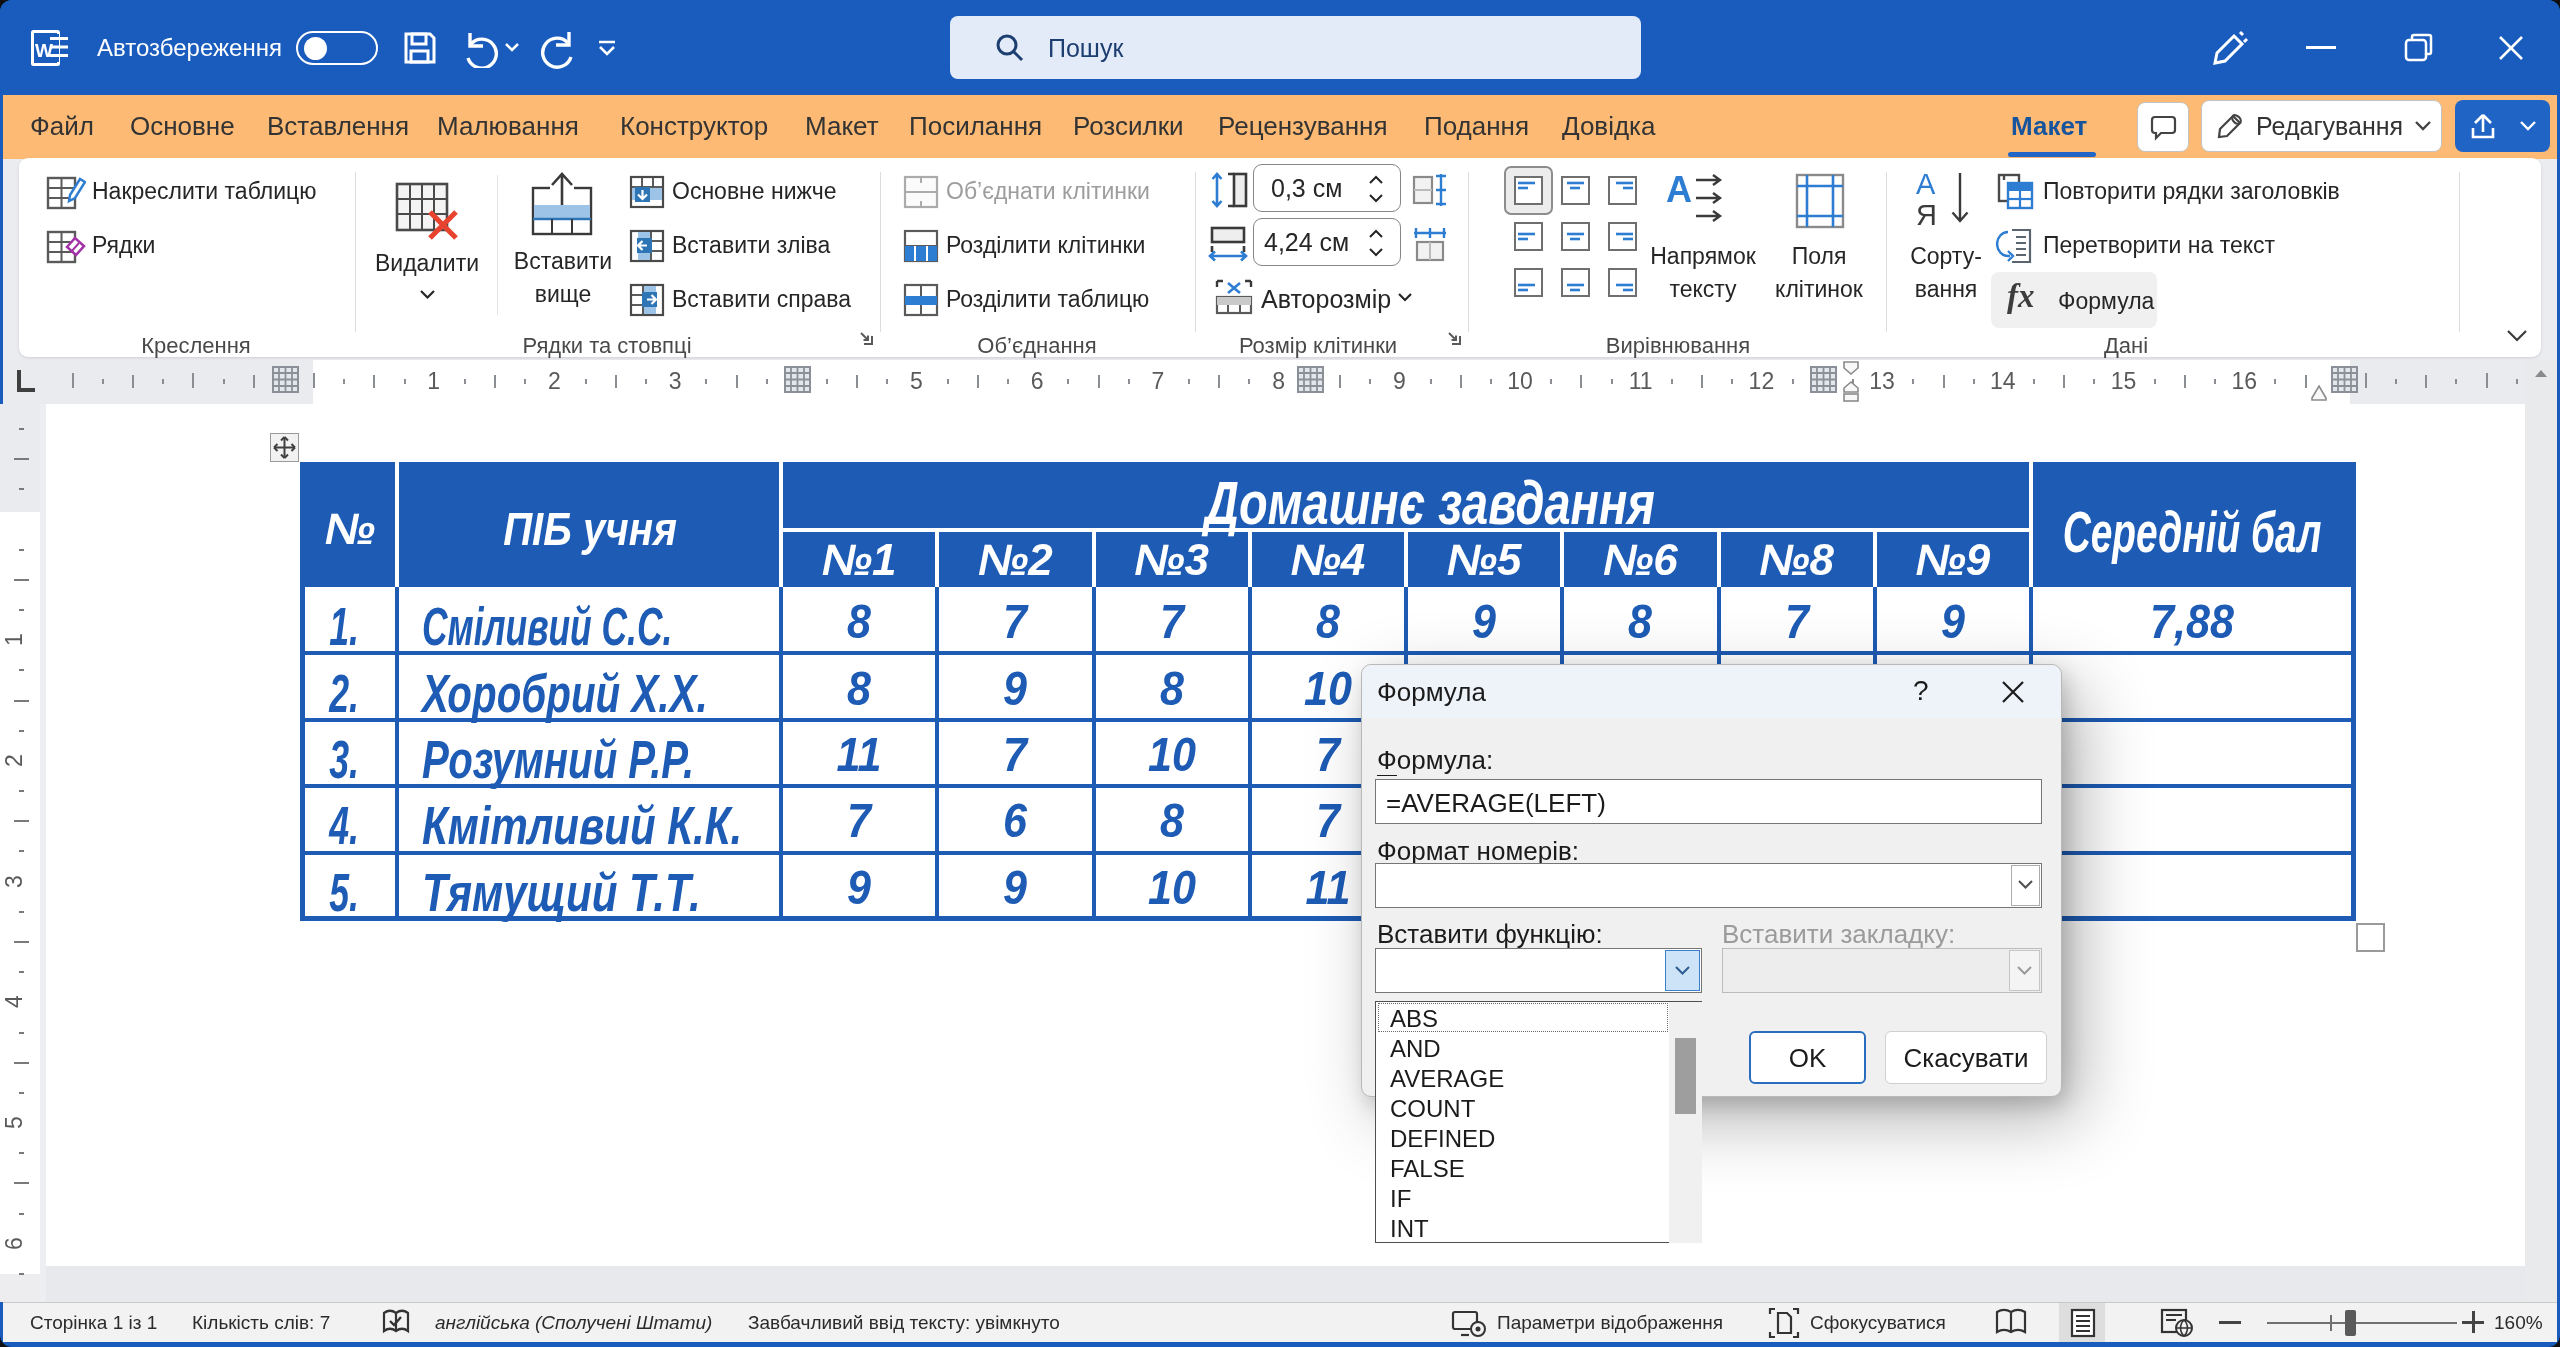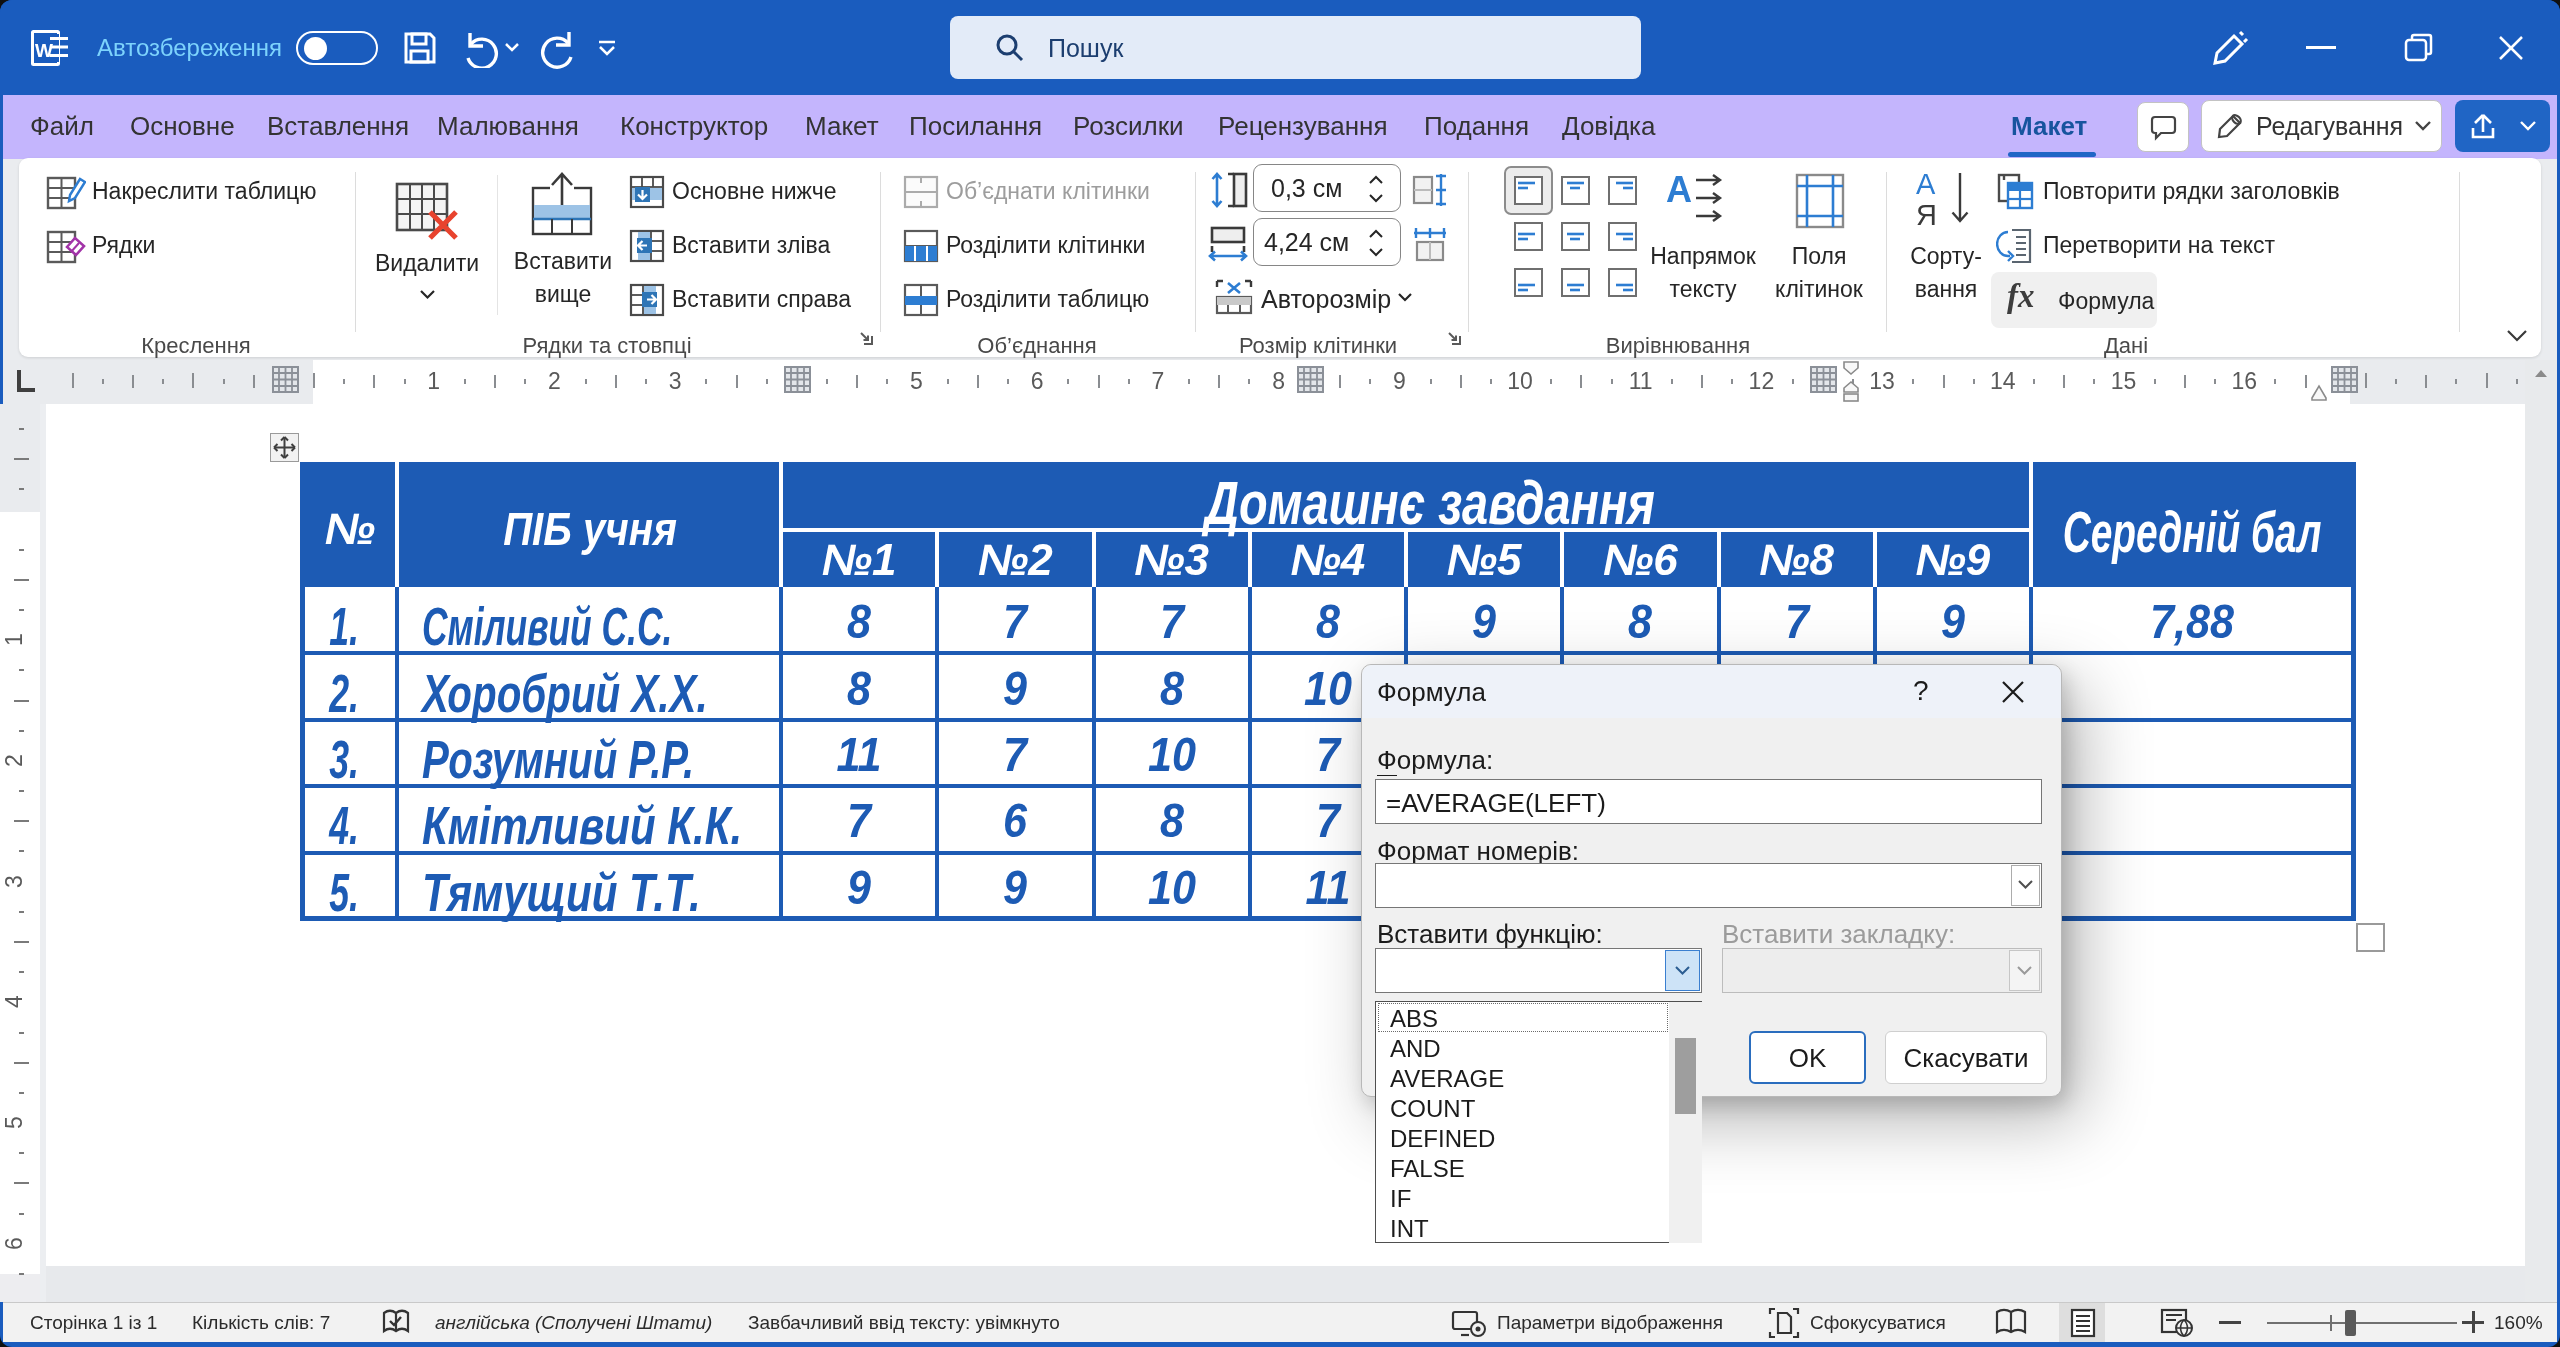--- a/index.html
+++ b/index.html
@@ -1,23 +1,23 @@
 <!DOCTYPE html>
 <html><head><meta charset="utf-8">
 <style>
 *{margin:0;padding:0;box-sizing:border-box;-webkit-font-smoothing:antialiased;}
 html,body{width:2560px;height:1347px;overflow:hidden;background:#101010;}
 body{font-family:"Liberation Sans",sans-serif;position:relative;}
 #win{position:absolute;left:0;top:0;width:2560px;height:1347px;background:#1a5cbe;border-radius:12px;overflow:hidden;}
 .abs{position:absolute;}
 
 #titlebar{position:absolute;left:0;top:0;width:2560px;height:95px;background:#1a5cbe;color:#fff;}
-#titlebar .txt{position:absolute;font-size:23px;color:#7dd3fc;}
-
-#tabrow{position:absolute;left:3px;top:95px;width:2554px;height:64px;background:#c4b5fd;}
+#titlebar .txt{position:absolute;font-size:23px;color:#ffffff;}
+
+#tabrow{position:absolute;left:3px;top:95px;width:2554px;height:64px;background:#fdba74;}
 .tab{position:absolute;top:0;height:64px;line-height:62px;font-size:26px;color:#333;white-space:nowrap;}
 .tab.ctx{color:#2565c3;}
 .tab.active{color:#17549e;font-weight:bold;}
 
 #ribbonbg{position:absolute;left:3px;top:159px;width:2554px;height:202px;background:#eaecef;}
 #ribbon{position:absolute;left:19px;top:158px;width:2522px;height:199px;background:#fff;border-radius:9px;box-shadow:0 1px 3px rgba(0,0,0,.12);}
 .glabel{position:absolute;font-size:22px;color:#494949;white-space:nowrap;transform:translateX(-50%);}
 .gsep{position:absolute;top:12px;width:1px;height:330px;background:#dcdcdc;}
 .ribtxt{position:absolute;font-size:23px;color:#262626;white-space:nowrap;}
 .ribtxt.dis{color:#9d9d9d;}

